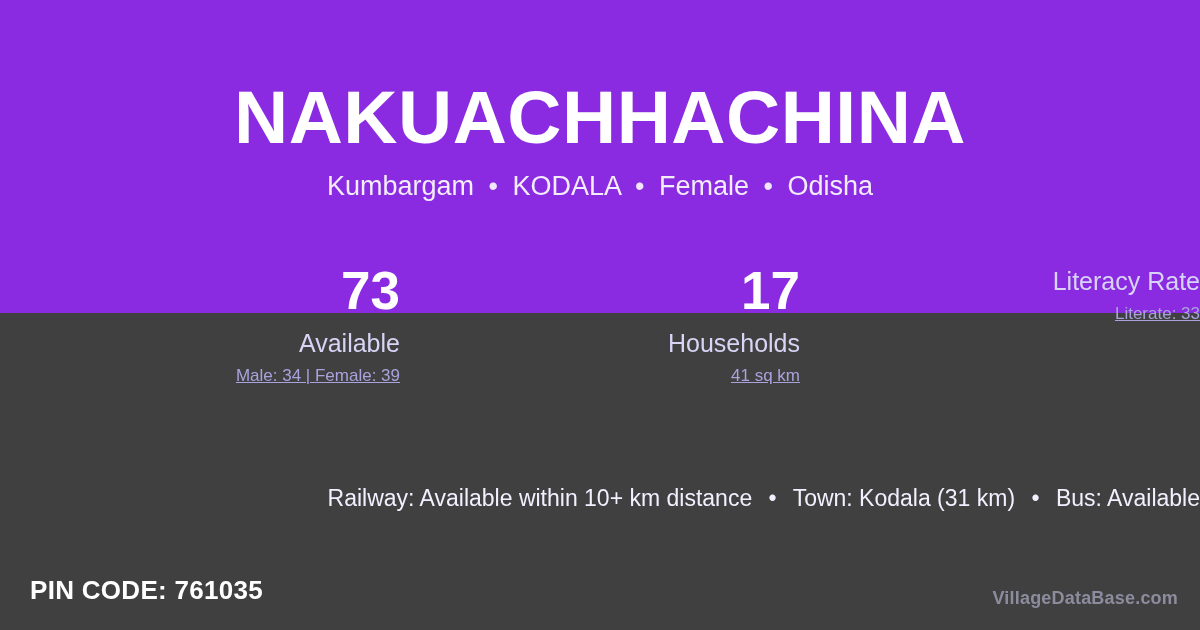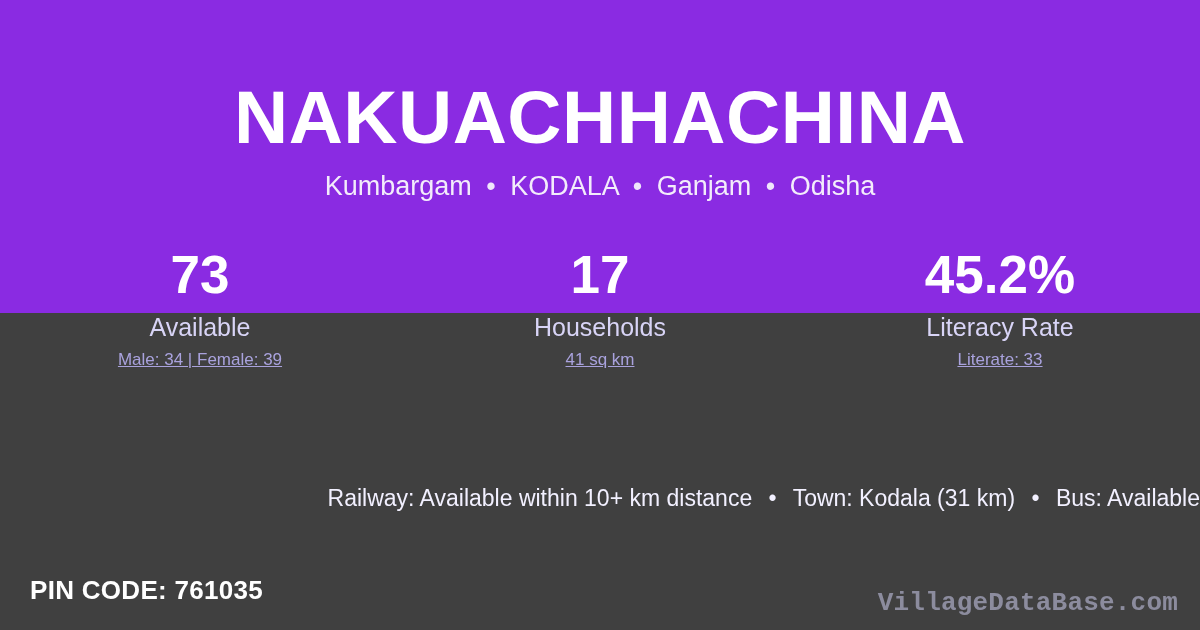--- a/index.html
+++ b/index.html
@@ -68,21 +68,22 @@
   
   .stats-row {
     position: absolute;
     left: 0;
     top: 244px;
     width: 1200px;
     display: flex;
   }
   .stat {
     flex: 1 1 0;
-    text-align: center;
+    text-align: right;
+    margin-top: 16px;
   }
   .stat-value {
     font-size: 53px;
     font-weight: 700;
     line-height: 62px;
     color: #ffffff;
     white-space: nowrap;
   }
   .stat-label {
     margin-top: 7px;
@@ -129,64 +130,62 @@
     font-weight: 600;
     letter-spacing: 0.3px;
     color: #ffffff;
     white-space: nowrap;
     text-align: right;
   }
   .brand {
     position: absolute;
     right: 22px;
     top: 588px;
-    font-size: 26px;
+    font-size: 18px;
     font-weight: 700;
     letter-spacing: 0.2px;
     color: #8c8c9e;
     white-space: nowrap;
-    font-family: Liberation Mono, monospace;
   }
 </style>
 </head>
 <body>
 
 <div class="card">
 
   <div class="top-band"></div>
 
   <div class="header">
     <h1 class="village-title">NAKUACHHACHINA</h1>
     <div class="location-line">
       <span>Kumbargam</span>
       <span class="loc-sep">•</span>
       <span>KODALA</span>
       <span class="loc-sep">•</span>
-      <span>Ganjam</span>
+      <span>Female</span>
       <span class="loc-sep">•</span>
       <span>Odisha</span>
     </div>
   </div>
 
   <div class="stats-row">
 
     <div class="stat">
       <div class="stat-value">73</div>
       <div class="stat-label">Available</div>
       <div class="stat-sub">Male: 34 | Female: 39</div>
     </div>
 
     <div class="stat">
       <div class="stat-value">17</div>
       <div class="stat-label">Households</div>
       <div class="stat-sub">41 sq km</div>
     </div>
 
     <div class="stat">
-      <div class="stat-value">45.2%</div>
       <div class="stat-label">Literacy Rate</div>
       <div class="stat-sub">Literate: 33</div>
     </div>
 
   </div>
 
   <div class="infra-line">
     <span>Railway: Available within 10+ km distance</span>
     <span class="infra-sep">•</span>
     <span>Town: Kodala (31 km)</span>

